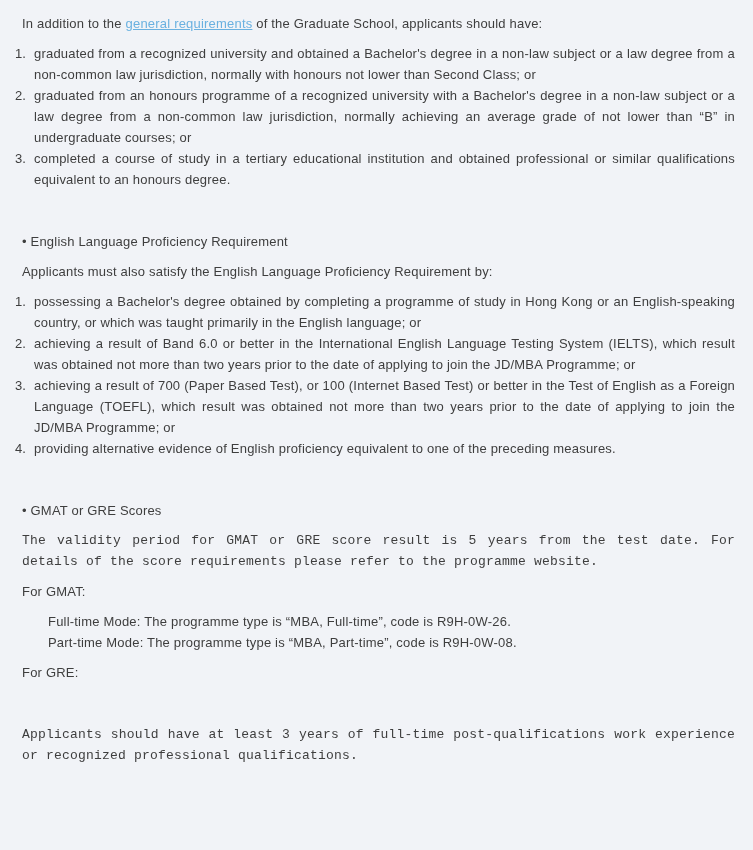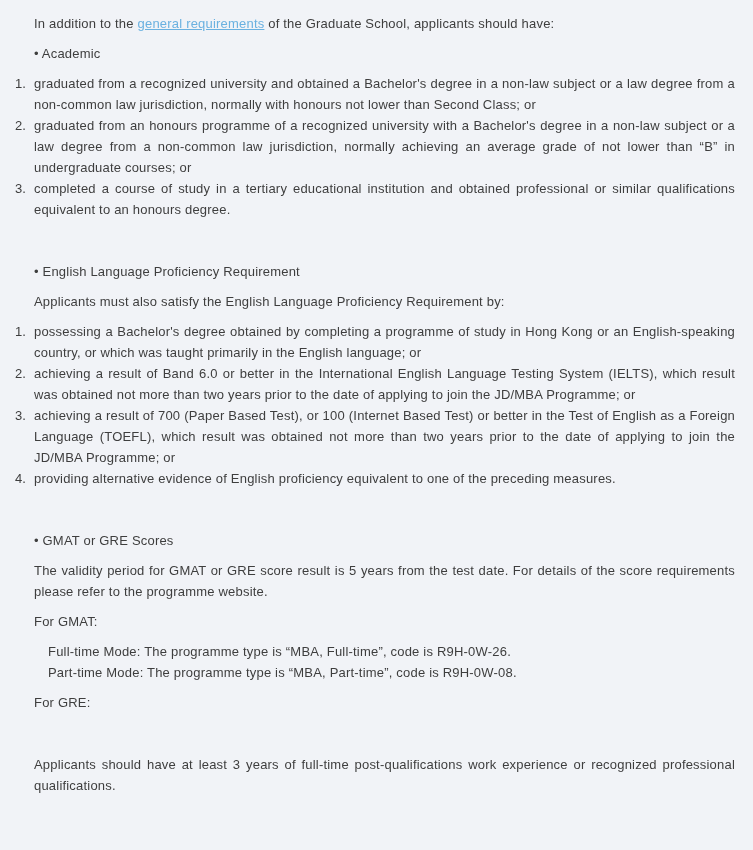--- a/index.html
+++ b/index.html
@@ -13,24 +13,25 @@
     box-sizing: border-box;
     background: #f1f3f7;
     color: #3e3e3e;
     font-family: "Liberation Sans", sans-serif;
     font-size: 13px;
     line-height: 21px;
     letter-spacing: 0.2px;
     padding: 13px 18px 8px 18px;
   }
   p {
-    margin: 0 0 9px 16px;
+    margin: 0 0 9px 4px;
   }
   .justify {
     text-align: justify;
+    font-family: Liberation Mono, monospace;
   }
   a.text-link {
     color: #6ab1e0;
     text-decoration: underline;
     cursor: pointer;
   }
   ol.req-list {
     margin: 0 0 9px 0;
     padding-left: 12px;
     list-style: decimal outside;
@@ -49,21 +50,20 @@
     padding-left: 30px;
   }
 </style>
 </head>
 <body>
 
 <div class="page">
 
   <p><span>In addition to the </span><a class="text-link">general requirements</a><span> of the Graduate School, applicants should have:</span></p>
 
-  <p>• Academic</p>
 
   <ol class="req-list">
     <li>graduated from a recognized university and obtained a Bachelor's degree in a non-law subject or a law degree from a non-common law jurisdiction, normally with honours not lower than Second Class; or</li>
     <li>graduated from an honours programme of a recognized university with a Bachelor's degree in a non-law subject or a law degree from a non-common law jurisdiction, normally achieving an average grade of not lower than “B” in undergraduate courses; or</li>
     <li>completed a course of study in a tertiary educational institution and obtained professional or similar qualifications equivalent to an honours degree.</li>
   </ol>
 
   <div class="section-gap"></div>
 
   <p>• English Language Proficiency Requirement</p>

